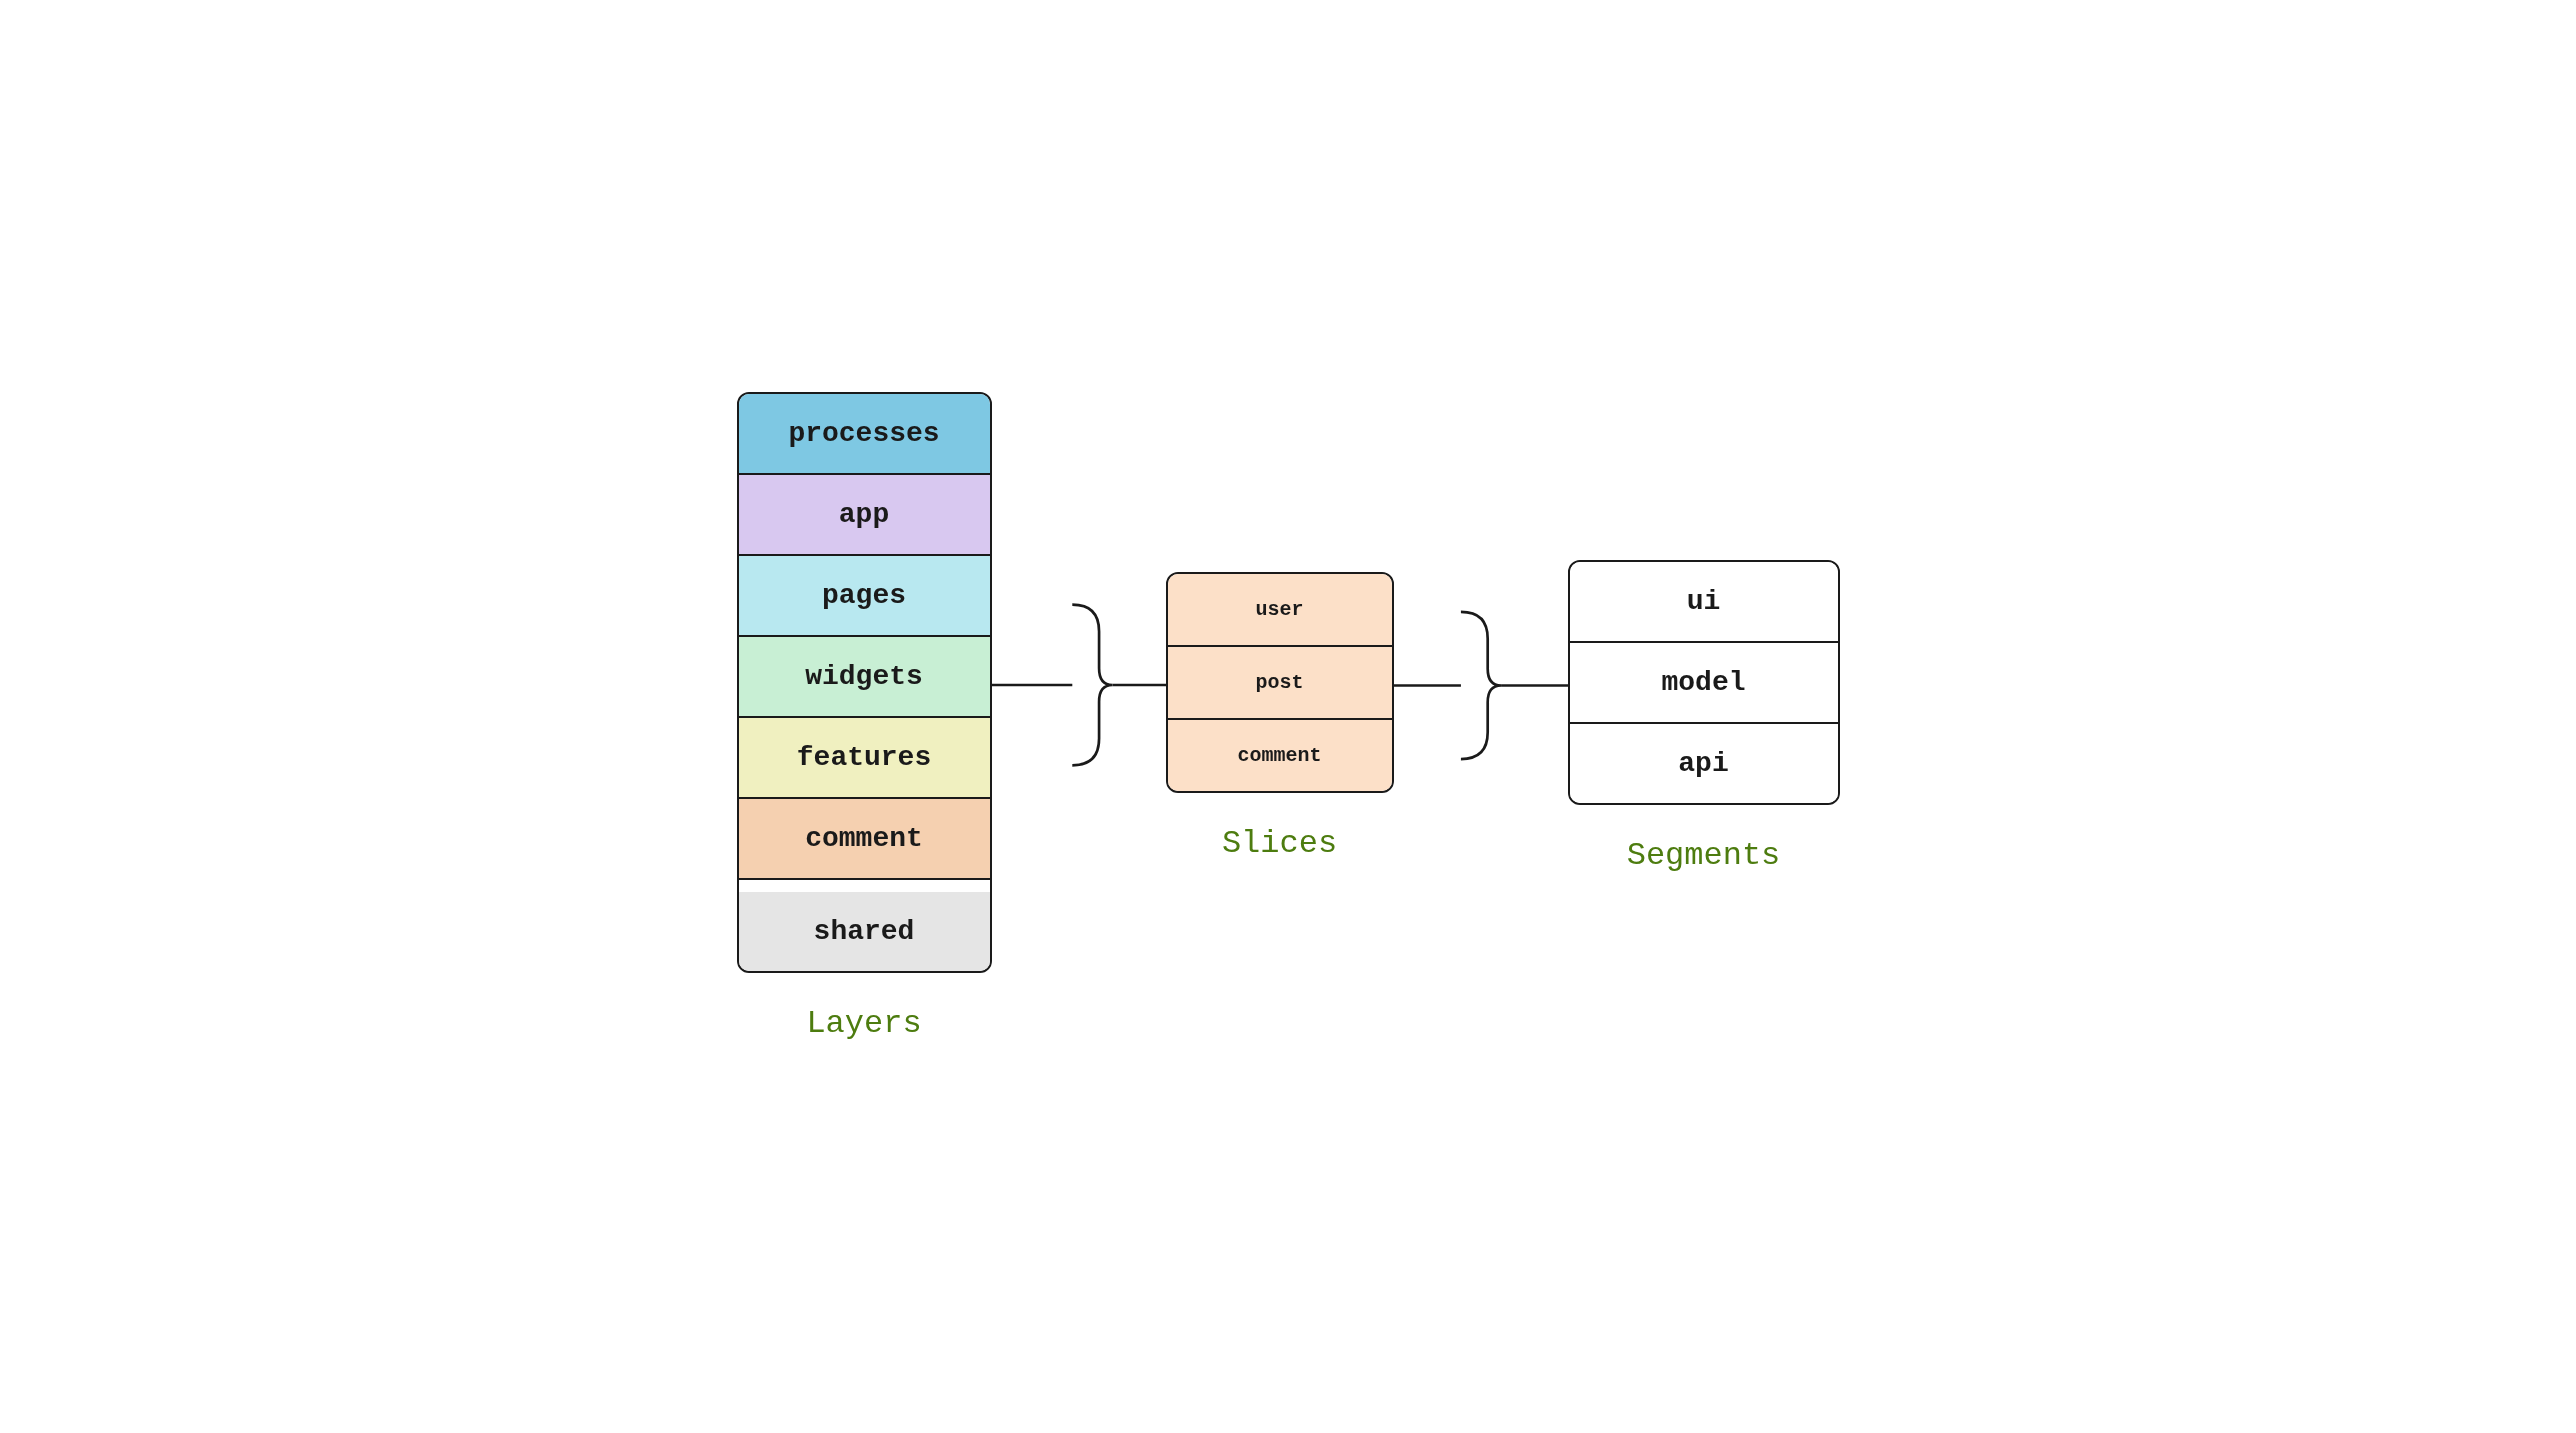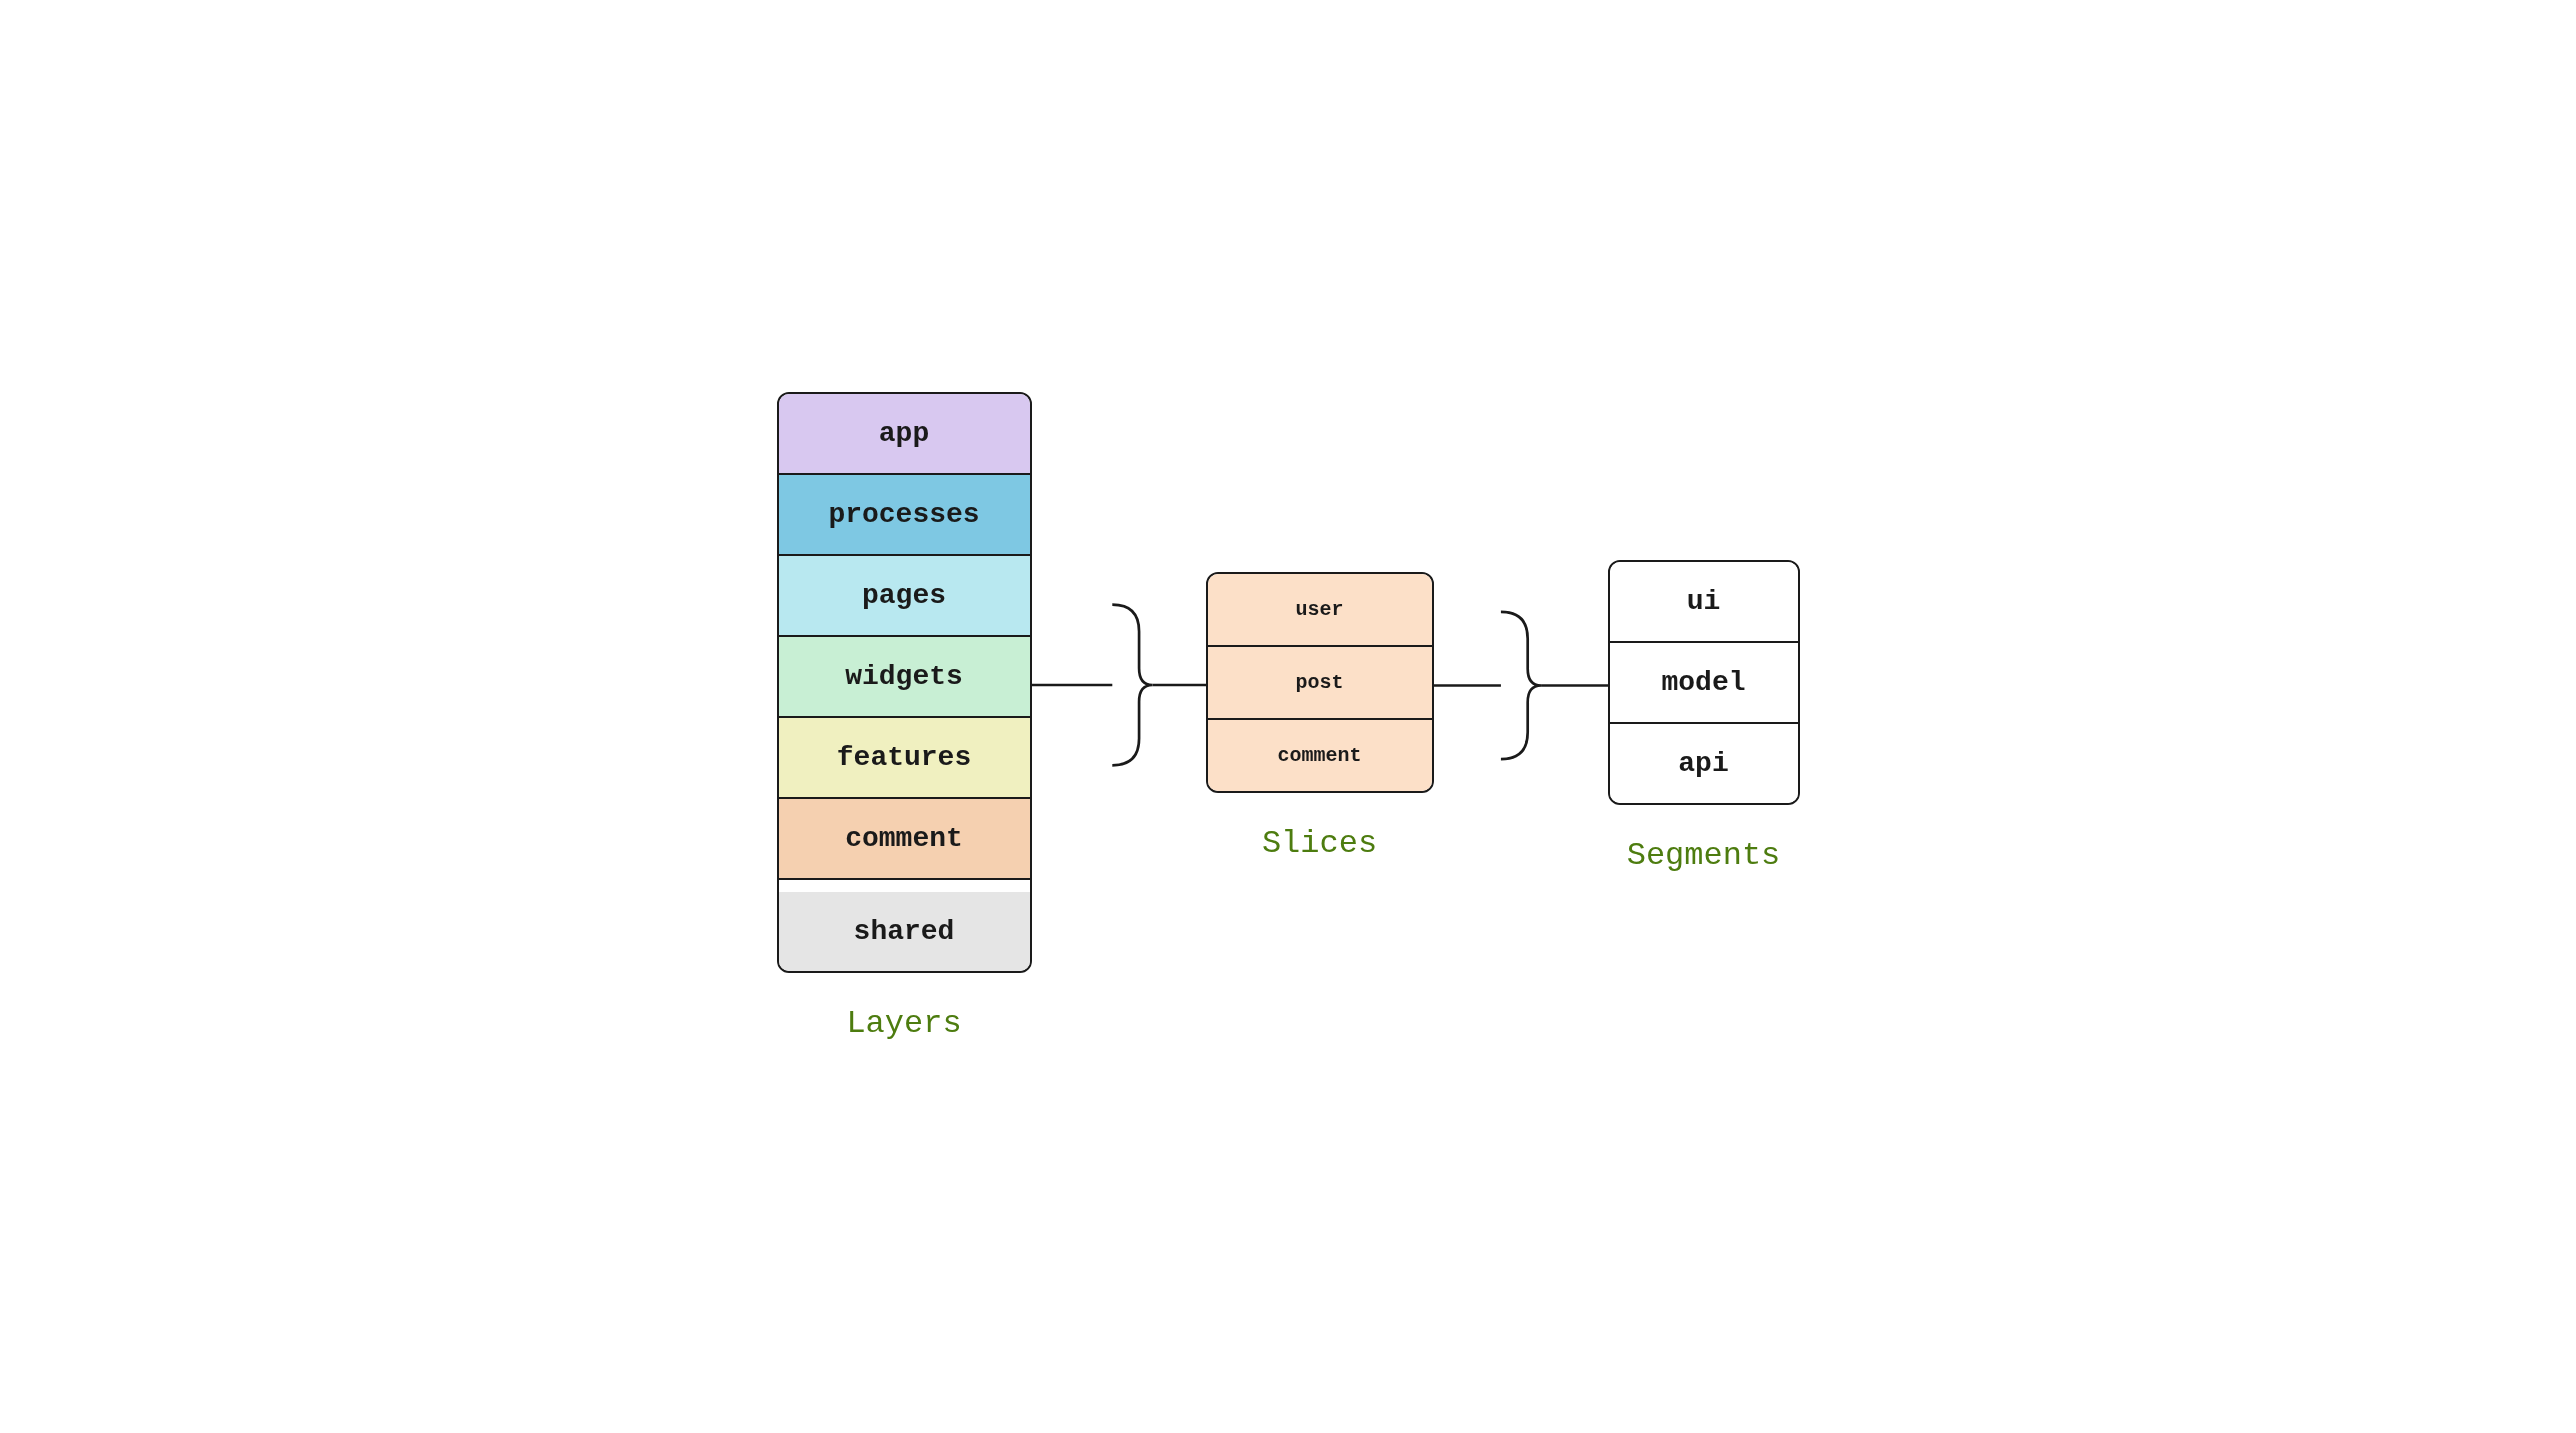--- a/index.html
+++ b/index.html
@@ -88,21 +88,21 @@
     }
 
     .slice-cell:last-child {
       border-bottom: none;
     }
 
     .segments-stack {
       border: 2.7px solid #1a1a1a;
       border-radius: 12px;
       overflow: hidden;
-      width: 192px;
+      width: 272px;
     }
 
     .segment-cell {
       width: 100%;
       padding: 24px 13.4px;
       text-align: center;
       font-size: 28px;
       font-weight: bold;
       border-bottom: 2px solid #1a1a1a;
       color: #1a1a1a;
@@ -118,22 +118,22 @@
       display: block;
     }
   </style>
 </head>
 <body>
 
 <div class="diagram-container">
 
   <div class="column">
     <div class="layers-stack">
+      <div class="layer-cell layer-processes">processes</div>
       <div class="layer-cell layer-app">app</div>
-      <div class="layer-cell layer-processes">processes</div>
       <div class="layer-cell layer-pages">pages</div>
       <div class="layer-cell layer-widgets">widgets</div>
       <div class="layer-cell layer-features">features</div>
       <div class="layer-cell layer-entities">comment</div>
       <div class="layer-cell layer-shared">shared</div>
     </div>
     <div class="column-label">Layers</div>
   </div>
 
   <svg class="conn-svg" width="174" height="402" style="overflow:visible; margin-bottom: 64px;" viewBox="0 0 260 600">

